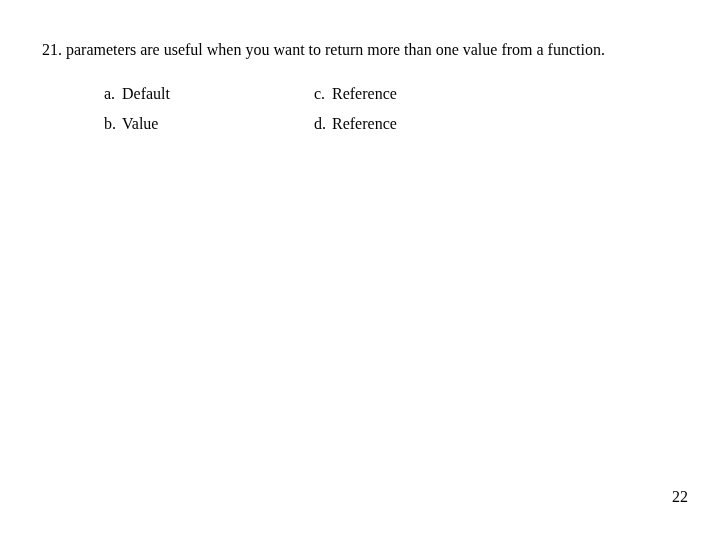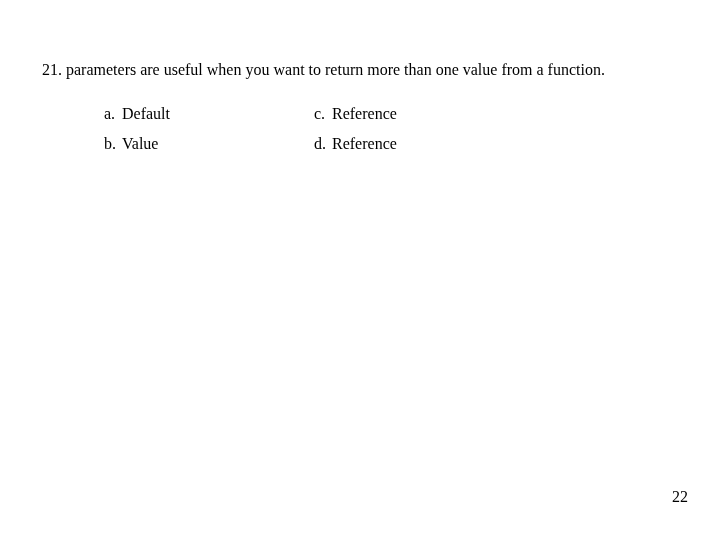--- a/index.html
+++ b/index.html
@@ -10,21 +10,21 @@
     body {
       font-family: "Times New Roman", Times, serif;
       font-size: 16px;
       color: #000;
       background: #fff;
       width: 720px;
       height: 540px;
       position: relative;
     }
     .content {
-      padding-top: 60px;
+      padding-top: 40px;
       padding-left: 42px;
       padding-right: 40px;
     }
     .question-line {
       font-size: 16px;
       line-height: 1.2;
     }
     .options {
       margin-top: 26px;
       margin-left: 62px;

